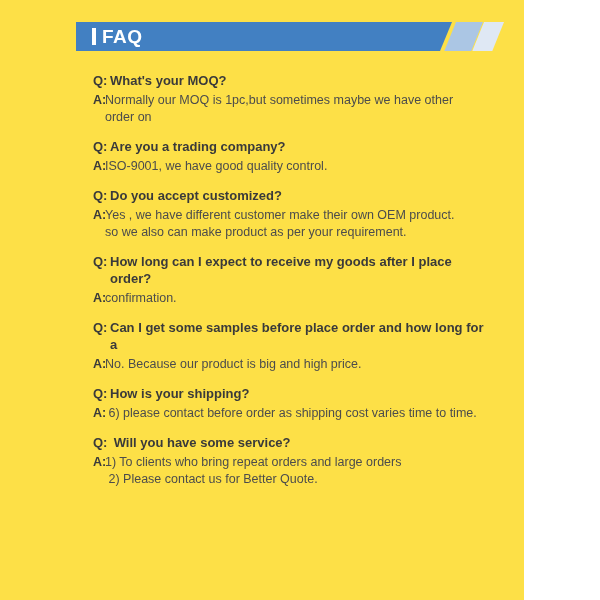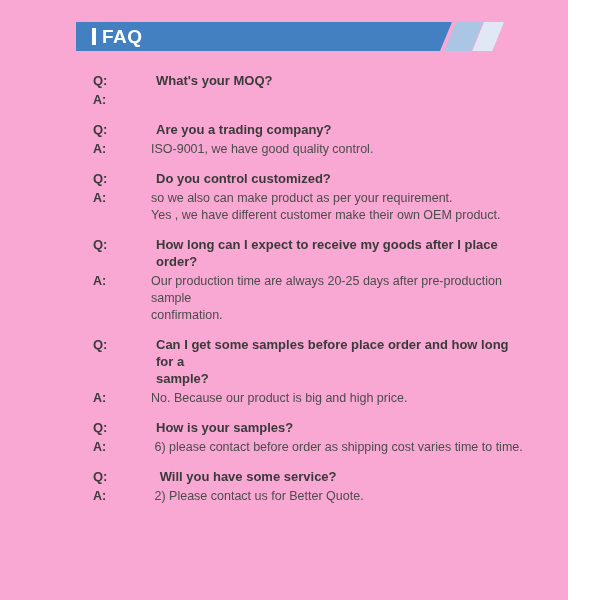--- a/index.html
+++ b/index.html
@@ -1,20 +1,20 @@
 <!DOCTYPE html>
 <html><head>
 <meta charset="utf-8">
 <style>
   html, body { margin: 0; padding: 0; background: #ffffff; }
   .page {
     position: relative;
-    width: 568px;
+    width: 524px;
     height: 600px;
-    background: #f9a8d4;
+    background: #fde047;
     overflow: hidden;
     font-family: "Liberation Sans", sans-serif;
   }
 
   
   .banner {
     position: absolute;
     left: 76px;
     top: 22px;
     width: 376px;
@@ -61,21 +61,21 @@
   .row { display: flex; align-items: flex-start; }
   .q-row { margin-bottom: 3px; }
   .marker {
     font-weight: bold;
     color: #3a3a3a;
     line-height: 17px;
     flex: 0 0 auto;
   }
   .q-marker { width: 17px; font-size: 13px; }
   .a-marker { width: 12px; font-size: 12.5px; }
-  .lines { flex: 1 1 auto; min-width: 0; margin-left: 46px; }
+  .lines { flex: 1 1 auto; min-width: 0; }
   .q-lines div {
     font-weight: bold;
     font-size: 13px;
     color: #3a3a3a;
     line-height: 17px;
     white-space: pre-wrap;
   }
   .a-lines div {
     font-size: 12.5px;
     color: #4c4c4c;
@@ -98,20 +98,21 @@
   <section class="qa">
     <div class="row q-row">
       <span class="marker q-marker">Q:</span>
       <div class="lines q-lines">
             <div>What's your MOQ?</div>
           </div>
     </div>
     <div class="row a-row">
       <span class="marker a-marker">A:</span>
       <div class="lines a-lines">
+            <div>Normally our MOQ is 1pc,but sometimes maybe we have other order on</div>
           </div>
     </div>
   </section>
 
   <section class="qa">
     <div class="row q-row">
       <span class="marker q-marker">Q:</span>
       <div class="lines q-lines">
             <div>Are you a trading company?</div>
           </div>
@@ -121,87 +122,86 @@
       <div class="lines a-lines">
             <div>ISO-9001, we have good quality control.</div>
           </div>
     </div>
   </section>
 
   <section class="qa">
     <div class="row q-row">
       <span class="marker q-marker">Q:</span>
       <div class="lines q-lines">
-            <div>Do you control customized?</div>
-          </div>
-    </div>
-    <div class="row a-row">
-      <span class="marker a-marker">A:</span>
-      <div class="lines a-lines">
+            <div>Do you accept customized?</div>
+          </div>
+    </div>
+    <div class="row a-row">
+      <span class="marker a-marker">A:</span>
+      <div class="lines a-lines">
+            <div>Yes , we have different customer make their own OEM product.</div>
             <div>so we also can make product as per your requirement.</div>
-            <div>Yes , we have different customer make their own OEM product.</div>
           </div>
     </div>
   </section>
 
   <section class="qa">
     <div class="row q-row">
       <span class="marker q-marker">Q:</span>
       <div class="lines q-lines">
             <div>How long can I expect to receive my goods after I place order?</div>
           </div>
     </div>
     <div class="row a-row">
       <span class="marker a-marker">A:</span>
       <div class="lines a-lines">
-            <div>Our production time are always 20-25 days after pre-production sample</div>
             <div>confirmation.</div>
           </div>
     </div>
   </section>
 
   <section class="qa">
     <div class="row q-row">
       <span class="marker q-marker">Q:</span>
       <div class="lines q-lines">
             <div>Can I get some samples before place order and how long for a</div>
-            <div>sample?</div>
           </div>
     </div>
     <div class="row a-row">
       <span class="marker a-marker">A:</span>
       <div class="lines a-lines">
             <div>No. Because our product is big and high price.</div>
           </div>
     </div>
   </section>
 
   <section class="qa">
     <div class="row q-row">
       <span class="marker q-marker">Q:</span>
       <div class="lines q-lines">
-            <div>How is your samples?</div>
+            <div>How is your shipping?</div>
           </div>
     </div>
     <div class="row a-row">
       <span class="marker a-marker">A:</span>
       <div class="lines a-lines">
             <div> 6) please contact before order as shipping cost varies time to time.</div>
           </div>
     </div>
   </section>
 
   <section class="qa">
     <div class="row q-row">
       <span class="marker q-marker">Q:</span>
       <div class="lines q-lines">
             <div> Will you have some service?</div>
           </div>
     </div>
     <div class="row a-row">
       <span class="marker a-marker">A:</span>
       <div class="lines a-lines">
+            <div>1) To clients who bring repeat orders and large orders</div>
             <div> 2) Please contact us for Better Quote.</div>
           </div>
     </div>
   </section>
 </div>
 </div>
 
 </body></html>

